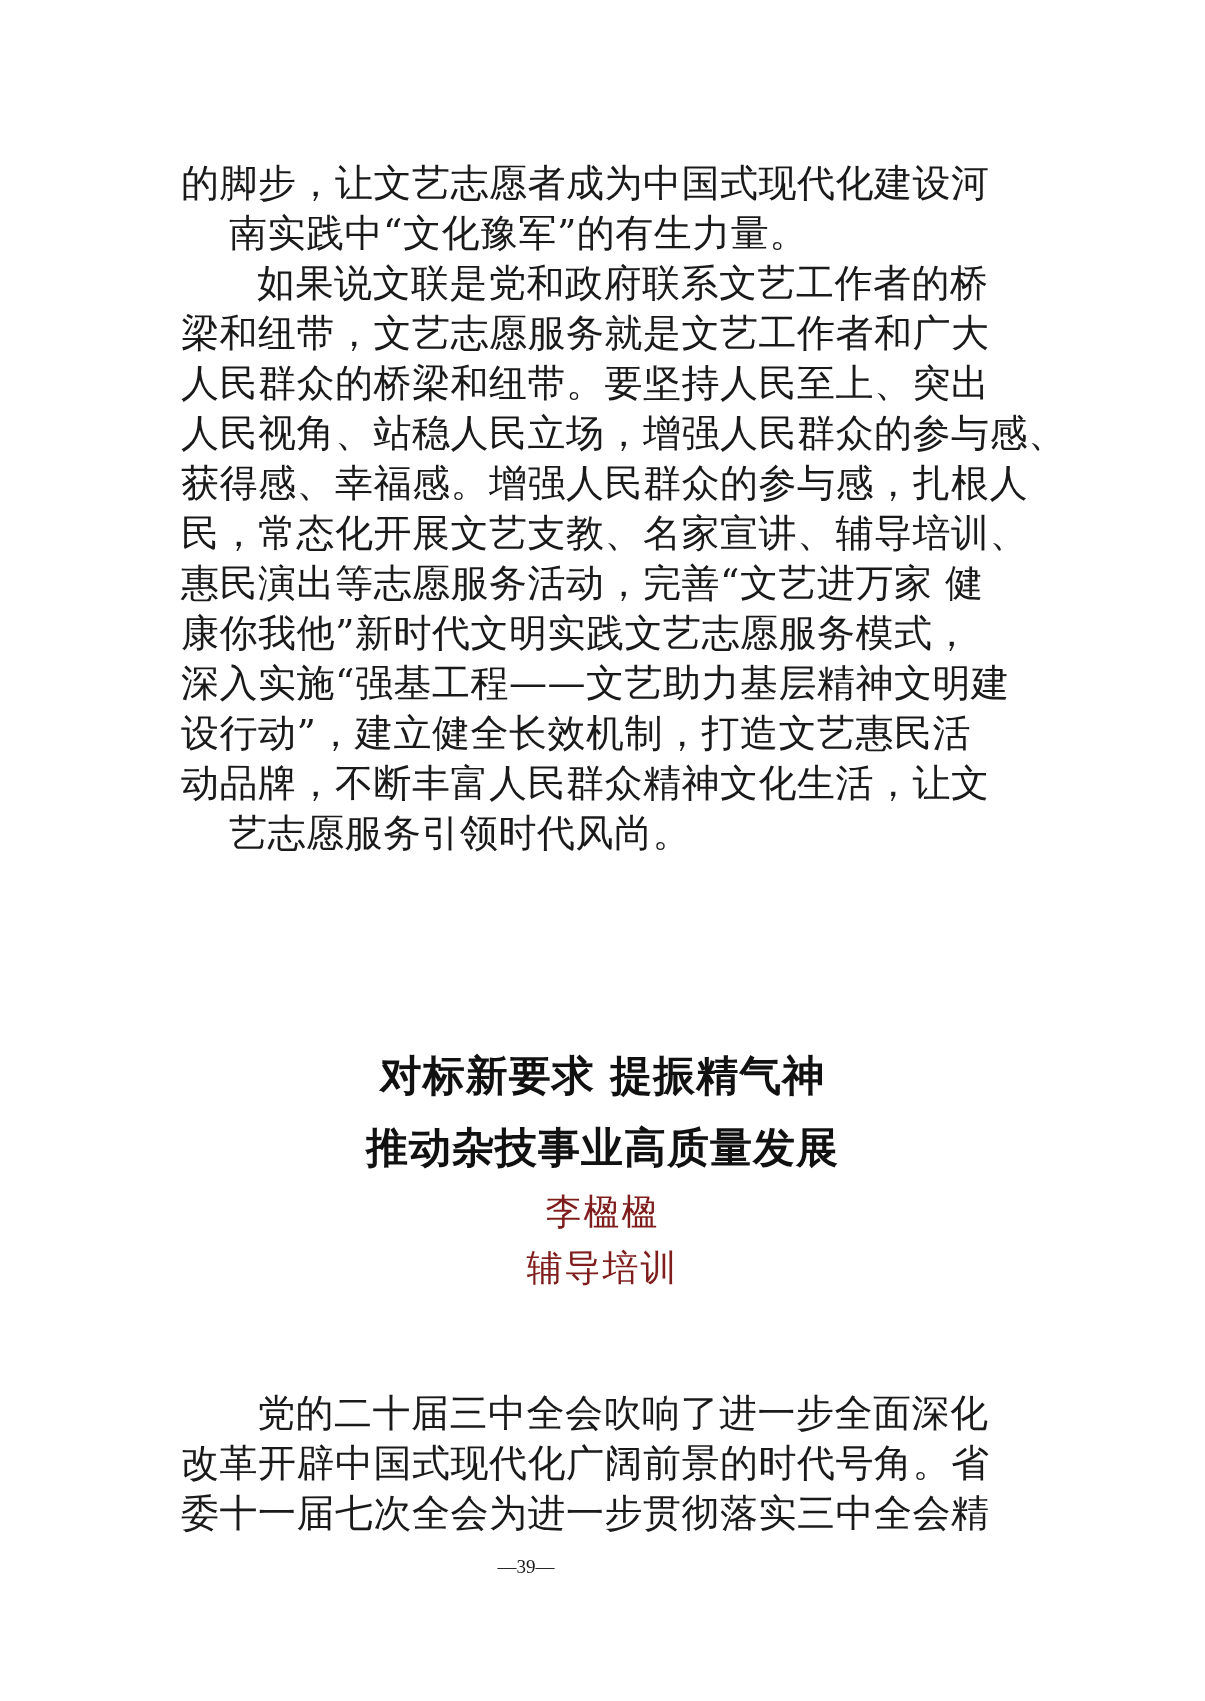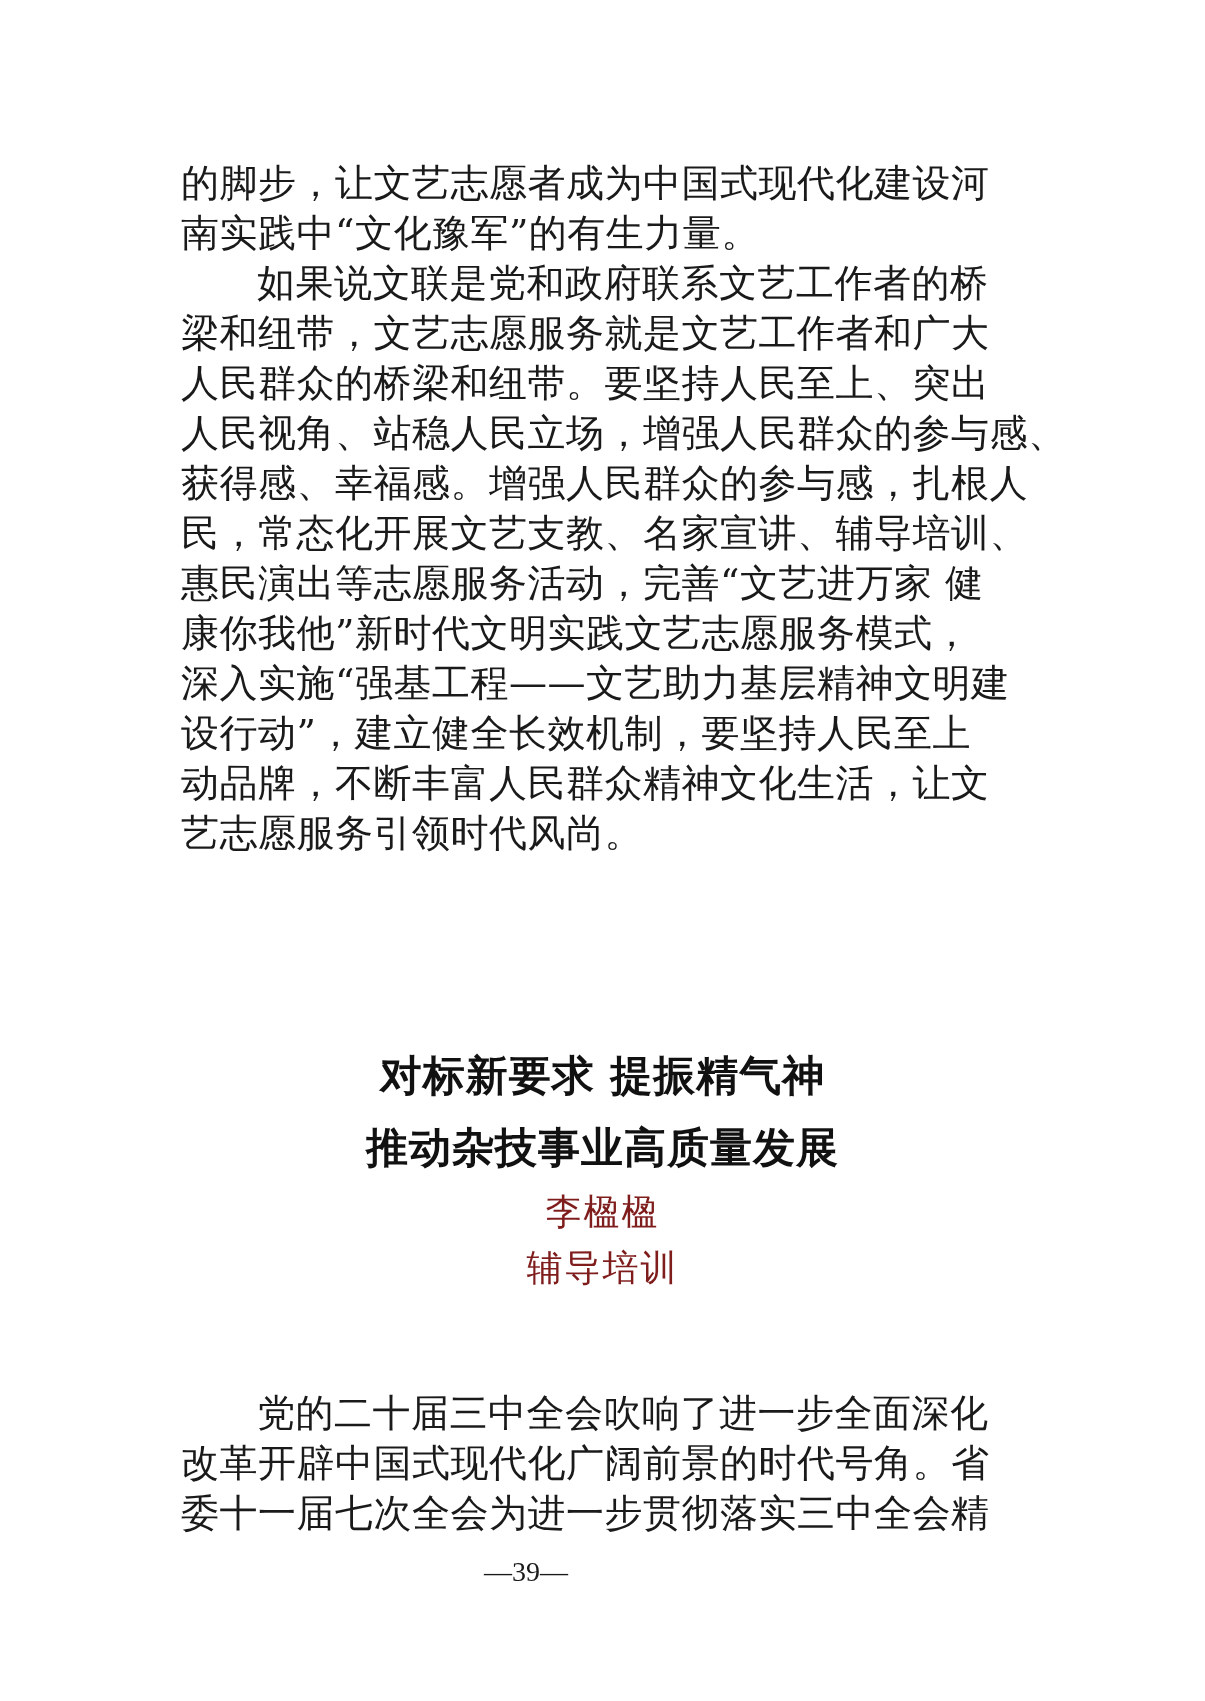--- a/index.html
+++ b/index.html
@@ -31,20 +31,21 @@
       height: 50px;
       line-height: 50px;
       font-size: 38px;
       letter-spacing: 0.5px;
       white-space: nowrap;
       text-align: justify;
       text-align-last: justify;
     }
     .line.last {
       text-align-last: left;
+      margin-left: 48px;
     }
     .indent {
       padding-left: 76px;
     }
     .title-block {
       position: absolute;
       left: 0;
       width: 1205px;
       top: 1040px;
       text-align: center;
@@ -67,21 +68,21 @@
       color: #7f1d1d;
       letter-spacing: 2px;
     }
     .page-number {
       position: absolute;
       left: 0;
       width: 1052px;
       top: 1556px;
       text-align: center;
       font-family: "Liberation Serif", "DejaVu Serif", serif;
-      font-size: 28px;
+      font-size: 19px;
       color: #1a1a1a;
     }
   </style>
 </head>
 <body>
 
 <div class="page">
 
   <div class="text-block" style="top:158px;">
     <span class="line">的脚步，让文艺志愿者成为中国式现代化建设河</span>
@@ -91,21 +92,21 @@
   <div class="text-block" style="top:258px;">
     <span class="line indent">如果说文联是党和政府联系文艺工作者的桥</span>
     <span class="line">梁和纽带，文艺志愿服务就是文艺工作者和广大</span>
     <span class="line">人民群众的桥梁和纽带。要坚持人民至上、突出</span>
     <span class="line">人民视角、站稳人民立场，增强人民群众的参与感、</span>
     <span class="line">获得感、幸福感。增强人民群众的参与感，扎根人</span>
     <span class="line">民，常态化开展文艺支教、名家宣讲、辅导培训、</span>
     <span class="line">惠民演出等志愿服务活动，完善“文艺进万家 健</span>
     <span class="line">康你我他”新时代文明实践文艺志愿服务模式，</span>
     <span class="line">深入实施“强基工程——文艺助力基层精神文明建</span>
-    <span class="line">设行动”，建立健全长效机制，要坚持人民至上</span>
+    <span class="line">设行动”，建立健全长效机制，打造文艺惠民活</span>
     <span class="line">动品牌，不断丰富人民群众精神文化生活，让文</span>
     <span class="line last">艺志愿服务引领时代风尚。</span>
   </div>
 
   <div class="title-block">
     <span class="title-line">对标新要求 提振精气神</span>
     <span class="title-line">推动杂技事业高质量发展</span>
     <span class="byline">李楹楹</span>
     <span class="byline">辅导培训</span>
   </div>

